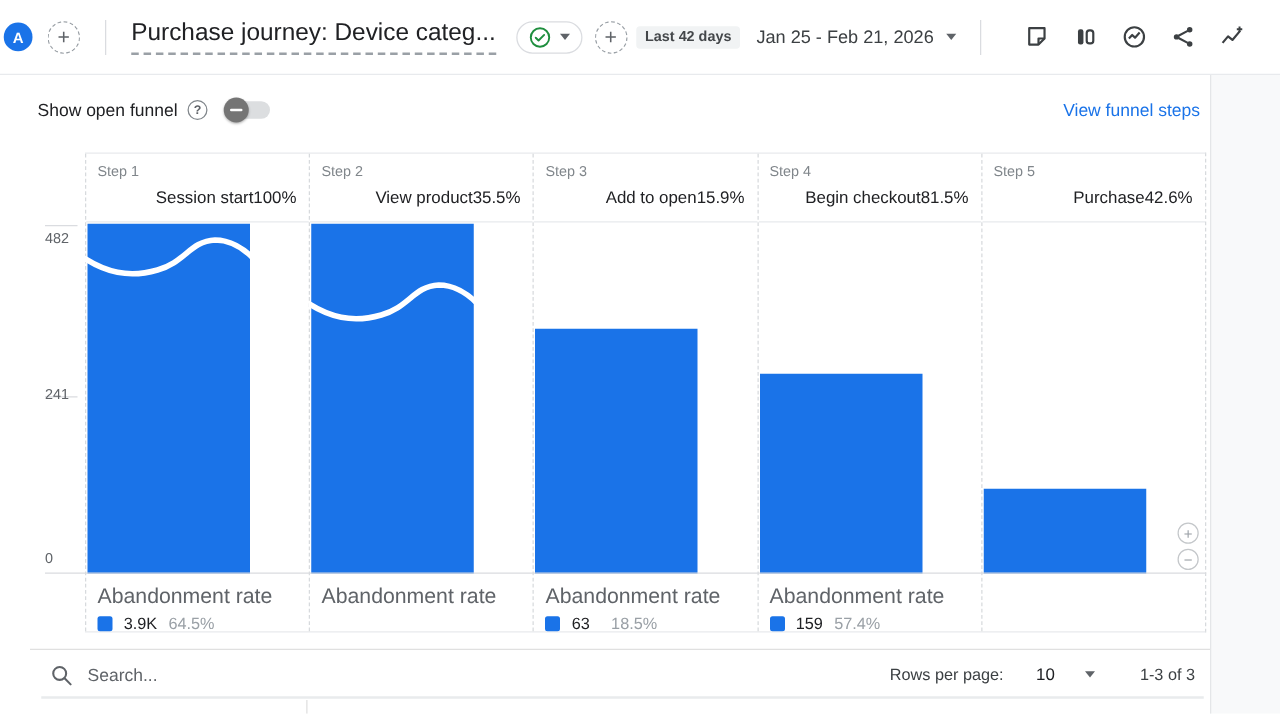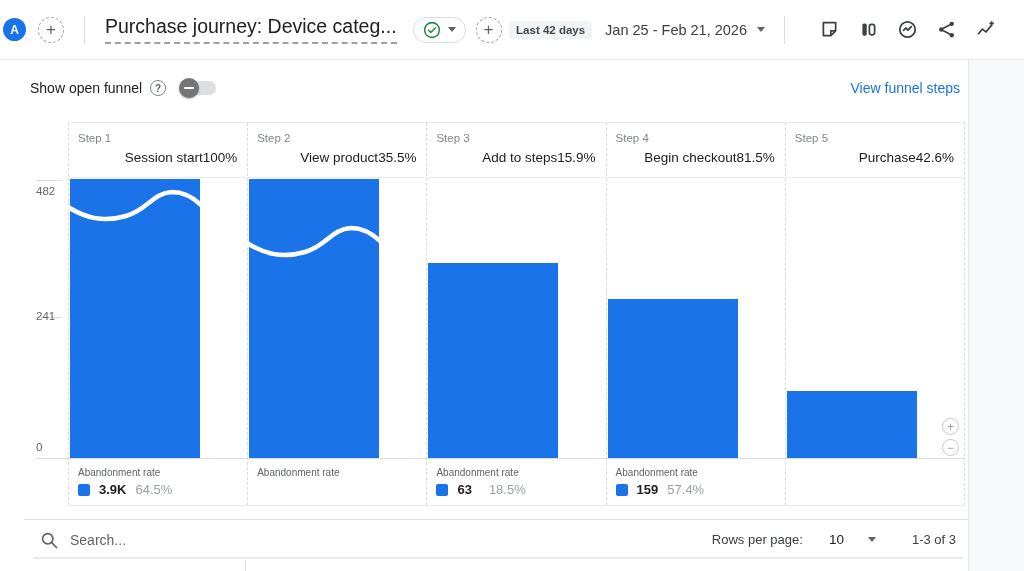--- a/index.html
+++ b/index.html
@@ -45,24 +45,24 @@
   .step-row{display:flex;justify-content:flex-end;align-items:baseline;font-size:13.5px;color:#202124;}
   .step-name{white-space:nowrap;}
   .step-rate{white-space:nowrap;}
   .plot{position:absolute;top:56px;left:0;right:0;height:280px;}
   .bar{position:absolute;bottom:0;left:1px;width:130px;background:#1a73e8;}
   .wave{position:absolute;left:-2px;width:134px;height:36px;}
   .col:nth-child(1) .wave{top:8px;}
   .col:nth-child(2) .wave{top:44px;}
   .baseline{position:absolute;left:0;top:336px;width:100%;height:1px;background:#dadce0;}
   .aband{position:absolute;top:336px;left:0;right:0;height:48px;padding:8px 0 0 9px;}
-  .ab-label{font-size:10px;color:#5f6368;margin-bottom:4px;white-space:nowrap;}
+  .ab-label{font-size:17px;color:#5f6368;margin-bottom:4px;white-space:nowrap;}
   .ab-vals{display:flex;align-items:center;gap:9px;font-size:13px;}
   .swatch{width:12px;height:12px;border-radius:2px;background:#1a73e8;display:inline-block;}
-  .ab-value{font-weight:700;color:#202124;}
+  .ab-value{font-weight:400;color:#202124;}
   .ab-pct{color:#9aa0a6;}
   .zoom-ctrls{position:absolute;right:6px;top:296px;display:flex;flex-direction:column;gap:4px;}
   .zoom-btn{width:17px;height:17px;border-radius:50%;border:1px solid #c4c7ca;background:#fff;color:#9aa0a6;font-size:12px;line-height:1;display:flex;align-items:center;justify-content:center;cursor:pointer;padding:0;}
 
   
   .table-toolbar{position:absolute;top:519px;left:24px;width:944px;height:40px;border-top:1px solid #e0e0e0;display:flex;align-items:center;padding:0 8px 0 14px;background:#fff;}
   .search-icon-wrap{width:22px;height:22px;margin-right:10px;display:flex;align-items:center;justify-content:center;}
   .search-input{border:none;outline:none;font-family:inherit;font-size:14px;color:#202124;flex:1;background:transparent;}
   .search-input::placeholder{color:#5f6368;}
   .rpp-label{font-size:13px;color:#3c4043;white-space:nowrap;}
@@ -213,21 +213,21 @@
       </div>
       <div class="aband">
         <div class="ab-label">Abandonment rate</div>
       </div>
     </div>
 
     <div class="col">
       <div class="col-head">
         <div class="step-label">Step 3</div>
         <div class="step-row">
-          <span class="step-name">Add to steps</span>
+          <span class="step-name">Add to open</span>
           <span class="step-rate">15.9%</span>
         </div>
       </div>
       <div class="plot">
         <div class="bar" style="height: 69.9597%; background: rgb(26, 115, 232);"></div>
       </div>
       <div class="aband">
         <div class="ab-label">Abandonment rate</div>
         <div class="ab-vals">
           <span class="swatch"></span>

